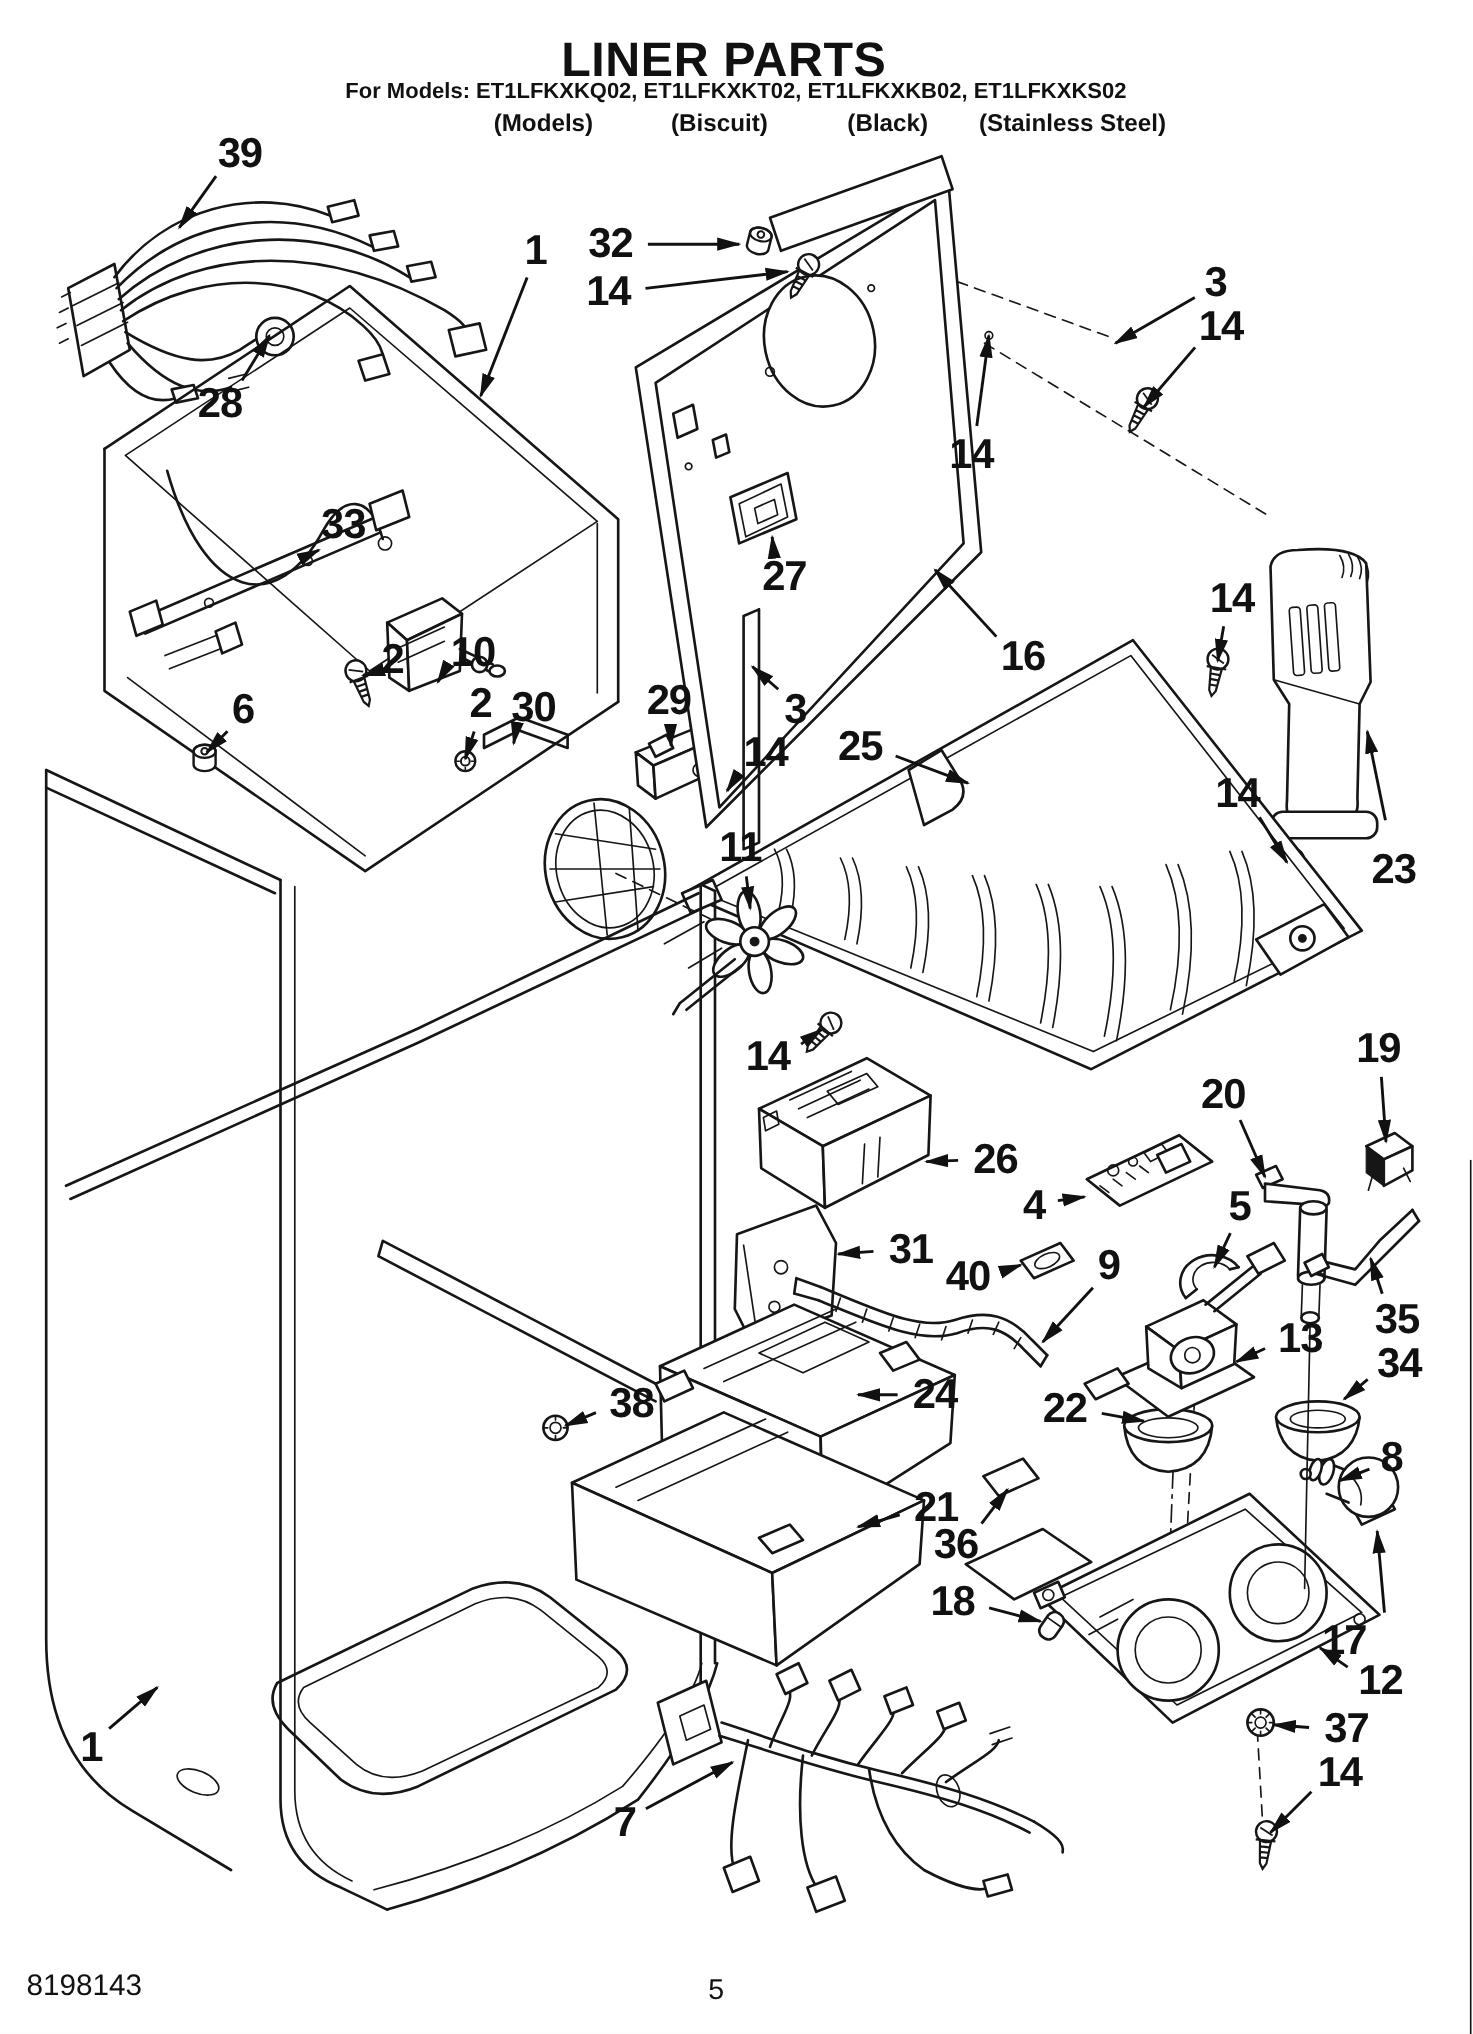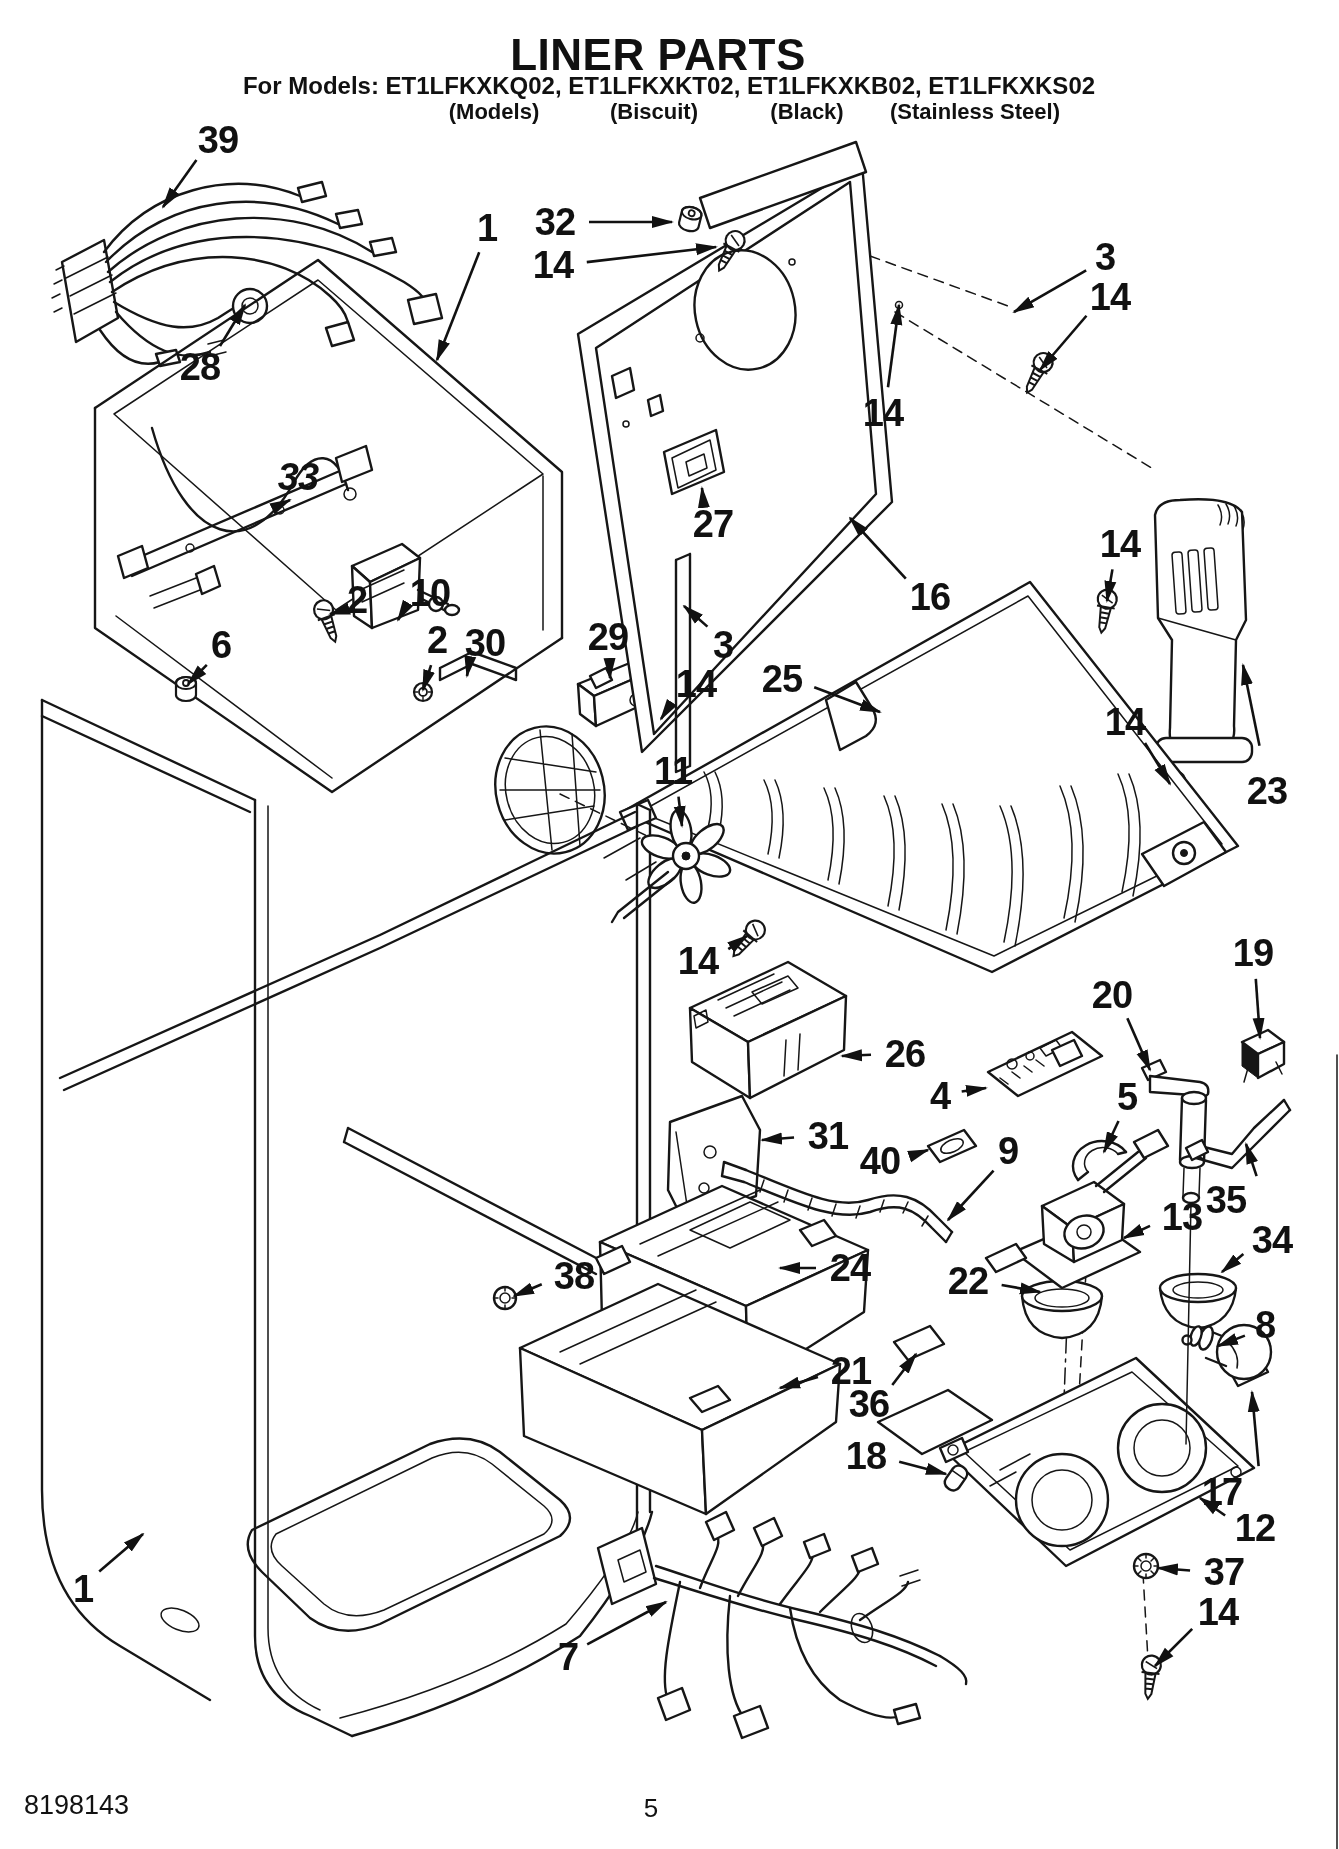--- a/index.html
+++ b/index.html
@@ -1,21 +1,21 @@
 <!DOCTYPE html>
 <html><head>
 <meta charset="utf-8">
 <style>
   html,body{margin:0;padding:0;background:#e8e8e8;}
   .page{position:relative;width:1339px;height:1849px;background:#ffffff;
         font-family:"Liberation Sans",sans-serif;overflow:hidden;margin:0 auto;}
   .hdr-title{position:absolute;left:658px;top:30px;transform:translateX(-50%);
              font-size:44px;font-weight:bold;color:#111;white-space:nowrap;letter-spacing:0.5px;}
   .hdr-models{position:absolute;left:669px;top:72px;transform:translateX(-50%);
-              font-size:24px;font-weight:bold;color:#111;white-space:nowrap;}
+              font-size:20px;font-weight:bold;color:#111;white-space:nowrap;}
   .color-variant{position:absolute;top:99px;transform:translateX(-50%);
                  font-size:22px;font-weight:bold;color:#111;white-space:nowrap;}
   .callout{position:absolute;transform:translate(-50%,-50%);font-size:38px;font-weight:bold;
            color:#111;letter-spacing:-1px;line-height:1;white-space:nowrap;}
   .ftr-doc{position:absolute;left:24px;top:1790px;font-size:27px;color:#111;}
   .ftr-page{position:absolute;left:651px;top:1793px;transform:translateX(-50%);font-size:26px;color:#111;}
   svg.art{position:absolute;left:0;top:0;}
   .ln{fill:none;stroke:#161616;stroke-width:2.4;stroke-linecap:round;stroke-linejoin:round;}
   .fw{fill:#ffffff;stroke:#161616;stroke-width:2.4;stroke-linejoin:round;}
   .fb{fill:#161616;stroke:#161616;stroke-width:1;}
@@ -450,21 +450,21 @@
       <div class="callout" style="left: 218px; top: 140px;">39</div>
       <div class="callout" style="left: 200px; top: 367px;">28</div>
       <div class="callout" style="left: 487px; top: 228px;">1</div>
       <div class="callout" style="left: 555px; top: 222px;">32</div>
       <div class="callout" style="left: 553px; top: 265px;">14</div>
       <div class="callout" style="left: 1105px; top: 257px;">3</div>
       <div class="callout" style="left: 1110px; top: 297px;">14</div>
       <div class="callout" style="left: 883px; top: 413px;">14</div>
       <div class="callout" style="left: 713px; top: 524px;">27</div>
       <div class="callout" style="left: 930px; top: 597px;">16</div>
-      <div class="callout" style="left: 298px; top: 477px; font-style: italic;">33</div>
+      <div class="callout" style="left: 312px; top: 477px;">33</div>
       <div class="callout" style="left: 357px; top: 600px;">2</div>
       <div class="callout" style="left: 430px; top: 593px;">10</div>
       <div class="callout" style="left: 437px; top: 640px;">2</div>
       <div class="callout" style="left: 485px; top: 643px;">30</div>
       <div class="callout" style="left: 221px; top: 645px;">6</div>
       <div class="callout" style="left: 608px; top: 637px;">29</div>
       <div class="callout" style="left: 696px; top: 684px;">14</div>
       <div class="callout" style="left: 723px; top: 645px;">3</div>
       <div class="callout" style="left: 782px; top: 679px;">25</div>
       <div class="callout" style="left: 1267px; top: 771px; margin-top: 20px;">23</div>
@@ -474,21 +474,21 @@
       <div class="callout" style="left: 698px; top: 961px;">14</div>
       <div class="callout" style="left: 905px; top: 1054px;">26</div>
       <div class="callout" style="left: 940px; top: 1096px;">4</div>
       <div class="callout" style="left: 828px; top: 1136px;">31</div>
       <div class="callout" style="left: 880px; top: 1161px;">40</div>
       <div class="callout" style="left: 1008px; top: 1151px;">9</div>
       <div class="callout" style="left: 1253px; top: 953px;">19</div>
       <div class="callout" style="left: 1112px; top: 995px;">20</div>
       <div class="callout" style="left: 1127px; top: 1097px;">5</div>
       <div class="callout" style="left: 1182px; top: 1217px;">13</div>
-      <div class="callout" style="left: 1226px; top: 1200px;">35</div>
+      <div class="callout" style="left: 1270px; top: 1200px;">35</div>
       <div class="callout" style="left: 1272px; top: 1240px;">34</div>
       <div class="callout" style="left: 968px; top: 1281px;">22</div>
       <div class="callout" style="left: 1265px; top: 1325px;">8</div>
       <div class="callout" style="left: 850px; top: 1268px;">24</div>
       <div class="callout" style="left: 851px; top: 1371px; text-align: right;">21</div>
       <div class="callout" style="left: 869px; top: 1404px;">36</div>
       <div class="callout" style="left: 866px; top: 1456px;">18</div>
       <div class="callout" style="left: 574px; top: 1276px;">38</div>
       <div class="callout" style="left: 1202px; top: 1492px; margin-left: 20px;">17</div>
       <div class="callout" style="left: 1255px; top: 1528px;">12</div>

